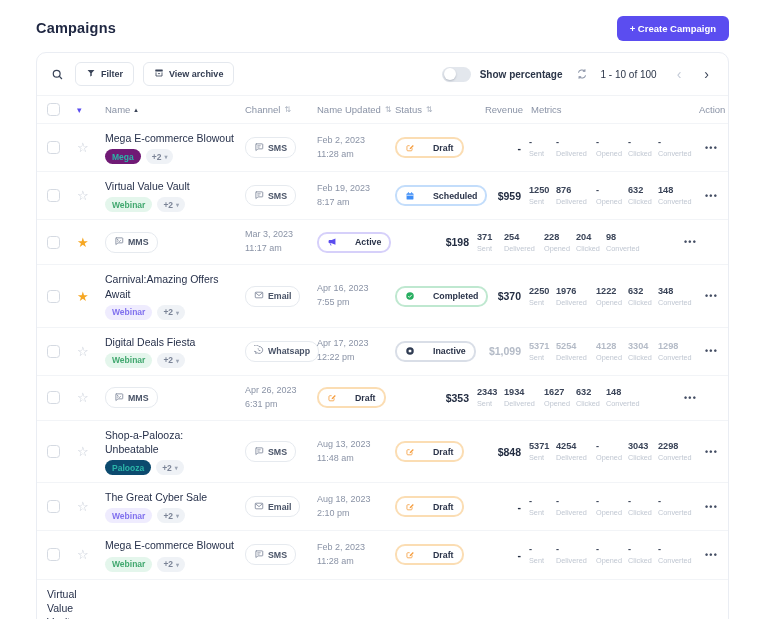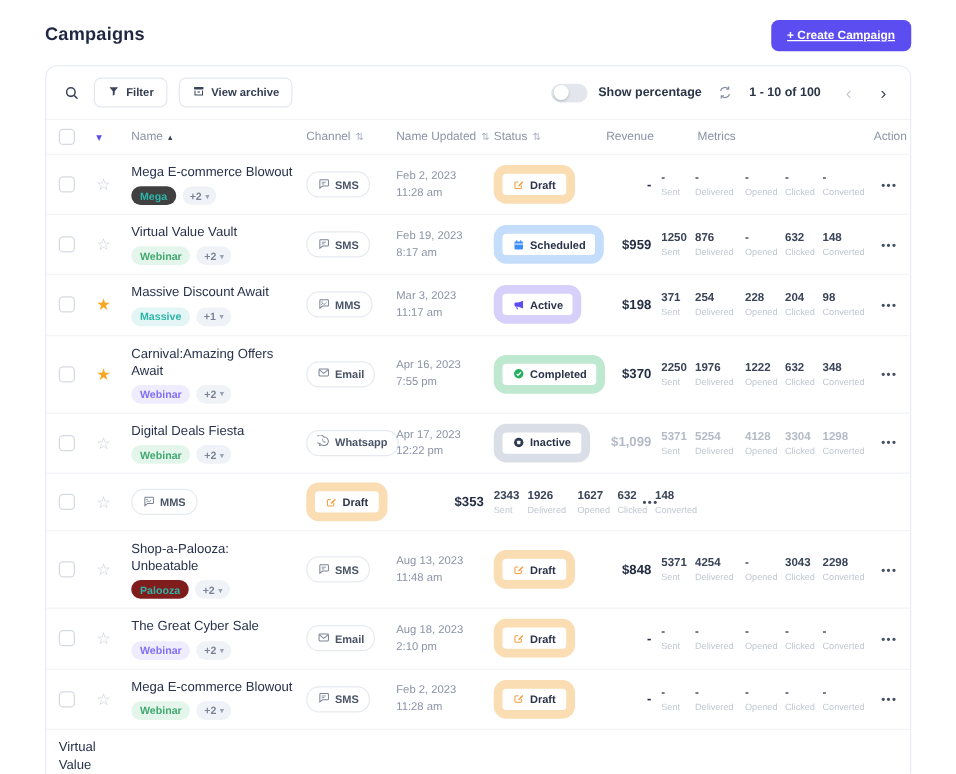--- a/index.html
+++ b/index.html
@@ -5,39 +5,39 @@
   * { margin:0; padding:0; box-sizing:border-box; }
   html,body { width:765px; height:619px; background:#fff; overflow:hidden;
     font-family:"Liberation Sans", sans-serif; -webkit-font-smoothing:antialiased; }
   .page { padding:15px 36px 0 36px; }
 
   
   .page-header { display:flex; justify-content:space-between; align-items:center; height:26px; margin-bottom:11px;gap:12px; }
   .page-title { font-size:14.5px; font-weight:bold; color:#1F2742; letter-spacing:.2px; }
   .create-btn { display:inline-flex; align-items:flex-end; gap:5px; background:#5B4DF0; color:#fff;
     border:none; border-radius:6px; padding:7px 13px; font-size:9.5px; font-weight:600; cursor:pointer;
-    font-family:"Liberation Sans", sans-serif;text-decoration:underline; }
+    font-family:"Liberation Sans", sans-serif; }
 
   
   .card { border:1px solid #EAEDF3; border-radius:10px; background:#fff; overflow:hidden; }
 
   
   .toolbar { display:flex; align-items:center; gap:9px; padding:9px 12px 9px 14px; }
   .search-btn { color:#3A4458; display:flex; align-items:center; cursor:pointer; background:none; border:none; margin-right:2px; }
   .tool-btn { display:inline-flex; align-items:center; gap:5px; background:#fff; border:1px solid #E4E8EE;
     border-radius:6px; padding:5px 10px; font-size:9px; font-weight:600; color:#333D52; cursor:pointer;
     font-family:"Liberation Sans", sans-serif; }
   .tool-btn svg { color:#3A4458; }
   .toolbar .spacer { flex:1; }
   .toggle { width:29px; height:15px; border-radius:8px; background:#E3E7ED; position:relative; cursor:pointer; }
   .toggle .knob { position:absolute; left:2px; top:1.5px; width:12px; height:12px; border-radius:50%;
     background:#fff; box-shadow:0 1px 2px rgba(40,50,70,.25); }
   .toggle-label { font-size:10px; font-weight:600; color:#2B3548; margin-right:4px; }
   .sync-btn { background:none; border:none; color:#8A93A6; display:flex; align-items:center; cursor:pointer; }
-  .range { font-size:10px; font-weight:700; color:#2B3548; margin:0 4px; }
+  .range { font-size:10px; font-weight:400; color:#2B3548; margin:0 4px; }
   .chev { background:none; border:none; font-size:14px; line-height:1; padding:0 7px; cursor:pointer; color:#C2C9D6; }
   .chev.next { color:#3A4458; }
 
   
   .thead, .row { display:grid; grid-template-columns:30px 28px 140px 72px 78px 82px 52px 170px 1fr;
     align-items:center; padding:0 8px 0 10px; }
   .thead { height:28px; border-top:1px solid #F1F3F6; color:#8A93A6; font-size:9.5px; }
   .thead .hcell { display:flex; align-items:center; gap:4px; }
   .sort-both { font-size:8px; color:#A8B0BE; }
   .sort-asc { font-size:7px; color:#3A4458; }
@@ -57,21 +57,21 @@
   .tag-more { display:inline-flex; align-items:center; gap:3px; font-size:8.5px; font-weight:600;
     color:#7A8396; background:#EFF2F6; padding:2.5px 6px; border-radius:8px; cursor:pointer; }
   .tag-more .tm-chev { font-size:6px; color:#9AA3B2; }
 
   .channel-pill { display:inline-flex; align-items:center; gap:4px; border:1px solid #E6EAEF; background:#fff;
     border-radius:10px; padding:3.5px 8px; font-size:8.8px; font-weight:600; color:#4A5468; }
   .channel-pill svg { color:#7A8396; }
 
   .date-cell { font-size:9px; color:#8A93A6; line-height:1.55; }
 
-  .status-pill { display:inline-flex; align-items:center; gap:4px; border:7px solid #a16207; background:#fff;
+  .status-pill { display:inline-flex; align-items:center; gap:18px; border:2px solid #a16207; background:#fff;
     border-radius:10px; padding:3.5px 8px; font-size:8.8px; font-weight:bold; color:#2A3349; }
 
   .revenue-cell { text-align:right; font-size:10.5px; font-weight:bold; color:#232D42; padding-right:8px; }
   .metrics-cell { display:flex; align-items:center; }
   .metric { flex:0 0 auto; }
   .metric:nth-child(1){ width:27px; } .metric:nth-child(2){ width:40px; }
   .metric:nth-child(3){ width:32px; } .metric:nth-child(4){ width:30px; }
   .metric:nth-child(5){ width:41px; }
   .m-val { font-size:9.2px; font-weight:bold; color:#3A4458; white-space:nowrap; }
   .m-lab { font-size:7.3px; color:#C0C7D2; margin-top:2px; white-space:nowrap; }
@@ -143,32 +143,32 @@
       </span>
       <span class="hcell">
         <span>Name Updated</span>
         <span class="sort-both">⇅</span>
       </span>
       <span class="hcell">
         <span>Status</span>
         <span class="sort-both">⇅</span>
       </span>
       <span class="h-revenue">Revenue</span>
-      <span style="padding-left:2px;margin-left:27px;">Metrics</span>
+      <span style="padding-left:2px;">Metrics</span>
       <span class="h-action">Action</span>
     </div>
 
     <div id="table-body">
   <div class="row">
     <span class="cb"></span>
     <span class="star off">☆</span>
     <div class="name-cell">
       <div class="row-name">Mega E-commerce Blowout</div>
       <div class="tags">
-        <span class="tag" style="background: #404040; color: rgb(43, 181, 168);">Mega</span>
+        <span class="tag" style="background: #701a75; color: rgb(43, 181, 168);">Mega</span>
         <span class="tag-more">
                 <span class="tm-label">+2</span>
                 <span class="tm-chev">▾</span>
               </span>
       </div>
     </div>
     <div>
       <span class="channel-pill">
         <span class="ch-icon"><svg width="10" height="10" viewBox="0 0 16 16">
                   <path d="M3 3h10a1 1 0 0 1 1 1v6a1 1 0 0 1-1 1H6.4L3 13.6V4a1 1 0 0 1 1-1z" fill="none" stroke="currentColor" stroke-width="1.3"></path>
@@ -278,30 +278,20 @@
               <div class="m-val">148</div>
               <div class="m-lab">Converted</div>
             </div>
           </div>
     <span class="action">•••</span>
   </div>
 
   <div class="row">
     <span class="cb"></span>
     <span class="star on">★</span>
-    <div class="name-cell">
-      <div class="row-name">Massive Discount Await</div>
-      <div class="tags">
-        <span class="tag" style="background: rgb(227, 246, 245); color: rgb(43, 181, 168);">Massive</span>
-        <span class="tag-more">
-                <span class="tm-label">+1</span>
-                <span class="tm-chev">▾</span>
-              </span>
-      </div>
-    </div>
     <div>
       <span class="channel-pill">
         <span class="ch-icon"><svg width="10" height="10" viewBox="0 0 16 16">
                   <path d="M3 3h10a1 1 0 0 1 1 1v6a1 1 0 0 1-1 1H6.4L3 13.6V4a1 1 0 0 1 1-1z" fill="none" stroke="currentColor" stroke-width="1.3"></path>
                   <circle cx="5.8" cy="5.8" r=".9" fill="currentColor"></circle>
                   <path d="M4.8 9.3l2-2 1.8 1.8 2.4-2.8" fill="none" stroke="currentColor" stroke-width="1.1"></path>
                 </svg></span>
         <span class="ch-label">MMS</span>
       </span>
     </div>
@@ -478,39 +468,43 @@
     <div>
       <span class="channel-pill">
         <span class="ch-icon"><svg width="10" height="10" viewBox="0 0 16 16">
                   <path d="M3 3h10a1 1 0 0 1 1 1v6a1 1 0 0 1-1 1H6.4L3 13.6V4a1 1 0 0 1 1-1z" fill="none" stroke="currentColor" stroke-width="1.3"></path>
                   <circle cx="5.8" cy="5.8" r=".9" fill="currentColor"></circle>
                   <path d="M4.8 9.3l2-2 1.8 1.8 2.4-2.8" fill="none" stroke="currentColor" stroke-width="1.1"></path>
                 </svg></span>
         <span class="ch-label">MMS</span>
       </span>
     </div>
+    <div class="date-cell">
+      <div class="date">Apr 26, 2023</div>
+      <div class="time">6:31 pm</div>
+    </div>
     <div>
       <span class="status-pill" style="border-color: rgb(251, 221, 179);">
         <span class="st-icon" style="color: rgb(245, 156, 60); display: inline-flex;">
                 <svg width="10" height="10" viewBox="0 0 16 16">
                   <path d="M7.4 4.3H4.5c-.8 0-1.4.6-1.4 1.4v5.4c0 .8.6 1.4 1.4 1.4h5.4c.8 0 1.4-.6 1.4-1.4V8.2" fill="none" stroke="currentColor" stroke-width="1.3"></path>
                   <path d="M12.6 3.2L7.8 8l-.5 1.9 1.9-.5 4.8-4.8-1.4-1.4z" fill="currentColor"></path>
                 </svg>
               </span>
         <span class="st-label">Draft</span>
       </span>
     </div>
     <div class="revenue-cell">$353</div>
     <div class="metrics-cell">
             <div class="metric">
               <div class="m-val">2343</div>
               <div class="m-lab">Sent</div>
             </div>
             <div class="metric">
-              <div class="m-val">1926</div>
+              <div class="m-val">1934</div>
               <div class="m-lab">Delivered</div>
             </div>
             <div class="metric">
               <div class="m-val">1627</div>
               <div class="m-lab">Opened</div>
             </div>
             <div class="metric">
               <div class="m-val">632</div>
               <div class="m-lab">Clicked</div>
             </div>
@@ -521,21 +515,21 @@
           </div>
     <span class="action">•••</span>
   </div>
 
   <div class="row">
     <span class="cb"></span>
     <span class="star off">☆</span>
     <div class="name-cell">
       <div class="row-name">Shop-a-Palooza: Unbeatable</div>
       <div class="tags">
-        <span class="tag" style="background: #7f1d1d; color: rgb(43, 181, 168);">Palooza</span>
+        <span class="tag" style="background: #0c4a6e; color: rgb(43, 181, 168);">Palooza</span>
         <span class="tag-more">
                 <span class="tm-label">+2</span>
                 <span class="tm-chev">▾</span>
               </span>
       </div>
     </div>
     <div>
       <span class="channel-pill">
         <span class="ch-icon"><svg width="10" height="10" viewBox="0 0 16 16">
                   <path d="M3 3h10a1 1 0 0 1 1 1v6a1 1 0 0 1-1 1H6.4L3 13.6V4a1 1 0 0 1 1-1z" fill="none" stroke="currentColor" stroke-width="1.3"></path>

